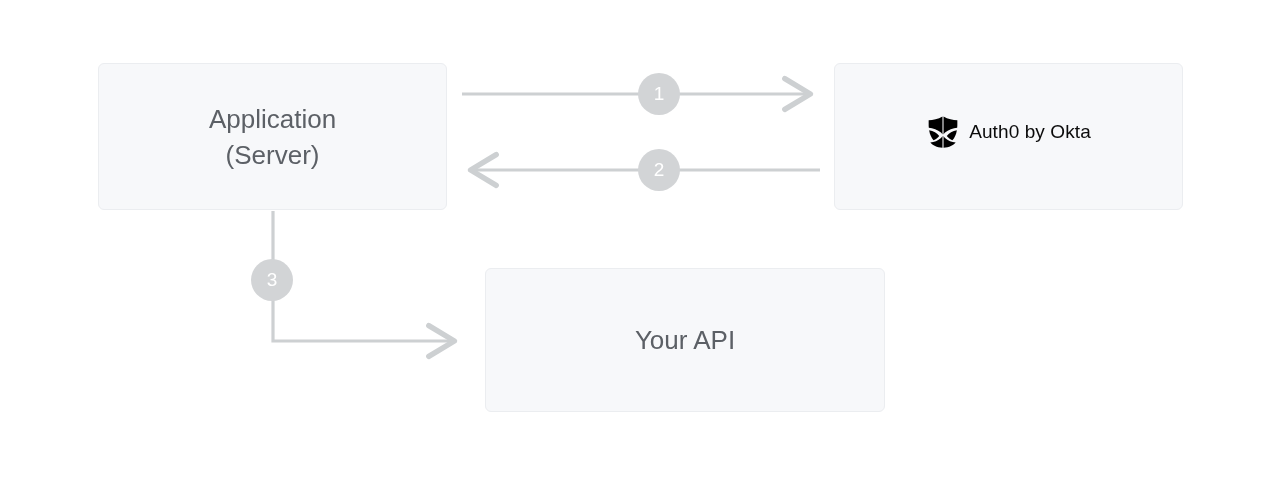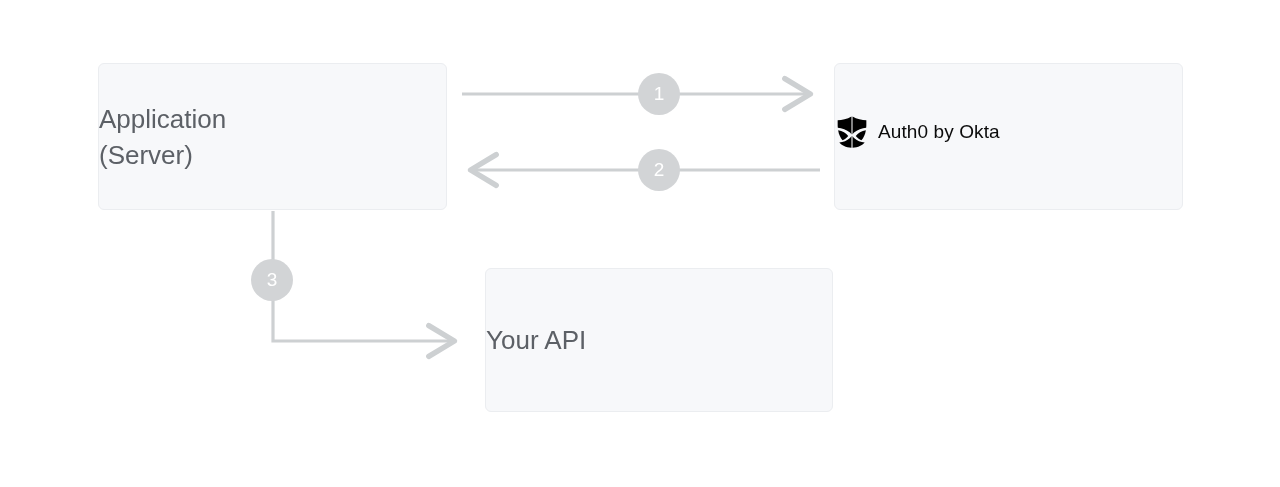--- a/index.html
+++ b/index.html
@@ -20,21 +20,21 @@
 
   
   .node {
     position: absolute;
     box-sizing: border-box;
     background: #f7f8fa;
     border: 1px solid #ebedf0;
     border-radius: 6px;
     display: flex;
     flex-direction: column;
-    align-items: flex-start;
+    align-items: center;
     justify-content: center;
   }
   .node-line {
     color: #5c6066;
     font-size: 26px;
     line-height: 36px;
     font-weight: 400;
     white-space: nowrap;
   }
 
@@ -46,21 +46,21 @@
   }
   #node-auth-server {
     left: 834px;
     top: 63px;
     width: 349px;
     height: 147px;
   }
   #node-your-api {
     left: 485px;
     top: 268px;
-    width: 348px;
+    width: 400px;
     height: 144px;
   }
 
   
   .brand-lockup {
     display: flex;
     align-items: center;
     justify-content: center;
     gap: 9px;
     margin-bottom: 9px;

